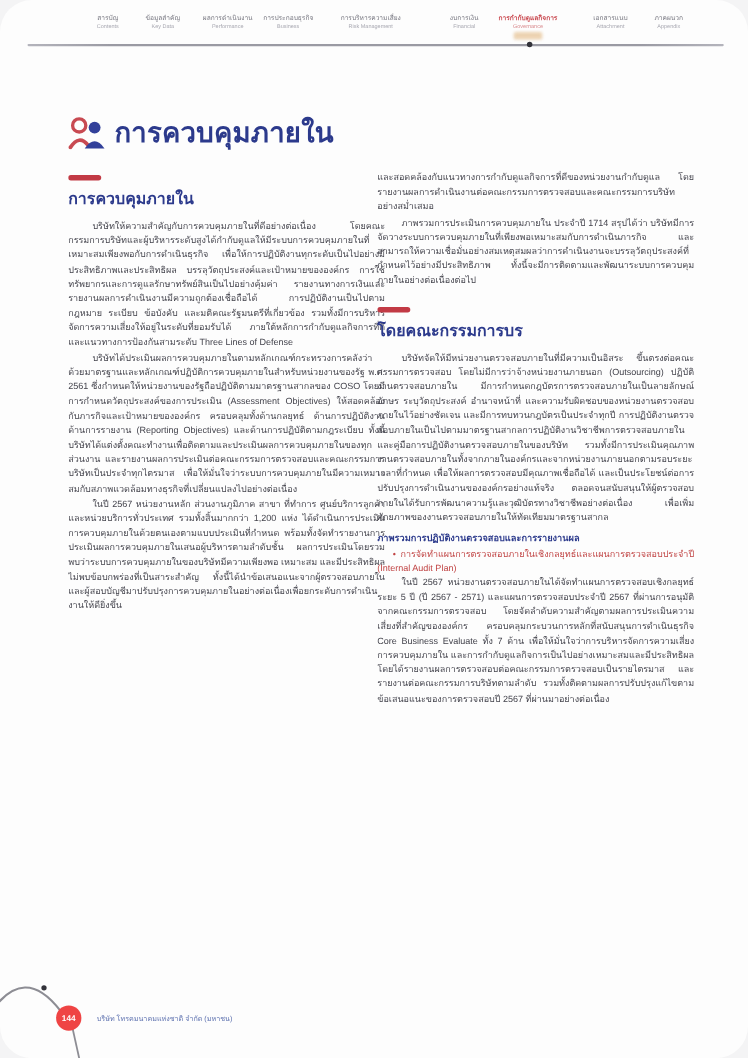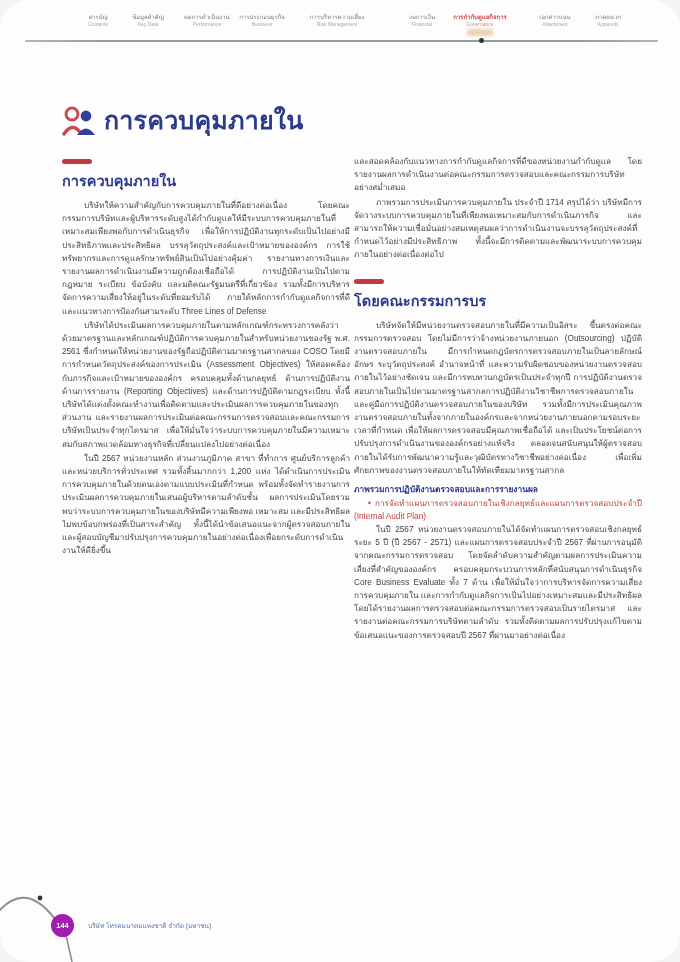--- a/index.html
+++ b/index.html
@@ -42,21 +42,21 @@
   .title-row { position:absolute; left:62px; top:100px; display:flex; align-items:center; }
   .title-icon { width:34px; height:32px; margin-right:8px; filter:blur(0.5px); }
   .page-title {
     font-size:25px; font-weight:bold; color:#2c3a8c; letter-spacing:0.2px;
     filter:blur(0.35px);
   }
 
   
   .col { position:absolute; top:155px; width:288px; overflow:hidden; }
   .col-left  { left:62px;  height:740px; }
-  .col-right { left:354px; height:745px; }
+  .col-right { left:343px; height:745px; }
 
   .sec-dash {
     width:30px; height:5px; border-radius:2.5px; background:#c23a45;
     margin:4px 0 7px 0;
   }
   .sec-heading {
     font-size:14.5px; font-weight:bold; color:#2c3a8c; line-height:20px;
     filter:blur(0.3px); margin-bottom:8px;
   }
   .body-text p {
@@ -72,21 +72,21 @@
   }
   .red-bullet {
     font-size:8.2px; line-height:13.2px; color:#c04343;
     text-indent:14px; text-align:justify; filter:blur(0.45px);
   }
 
   
   .footer-svg { position:absolute; left:0; top:855px; }
   .page-num {
     position:absolute; left:51px; top:914px; width:23px; height:23px;
-    border-radius:50%; background:#a21caf; color:#ffffff;
+    border-radius:50%; background:#ef4444; color:#ffffff;
     font-size:7.5px; font-weight:bold; display:flex; align-items:center;
     justify-content:center; filter:blur(0.3px);
   }
   .footer-company {
     position:absolute; left:88px; top:921px; font-size:6.5px; color:#5b6fae;
     filter:blur(0.5px); white-space:nowrap;
   }
 </style>
 </head>
 <body>

